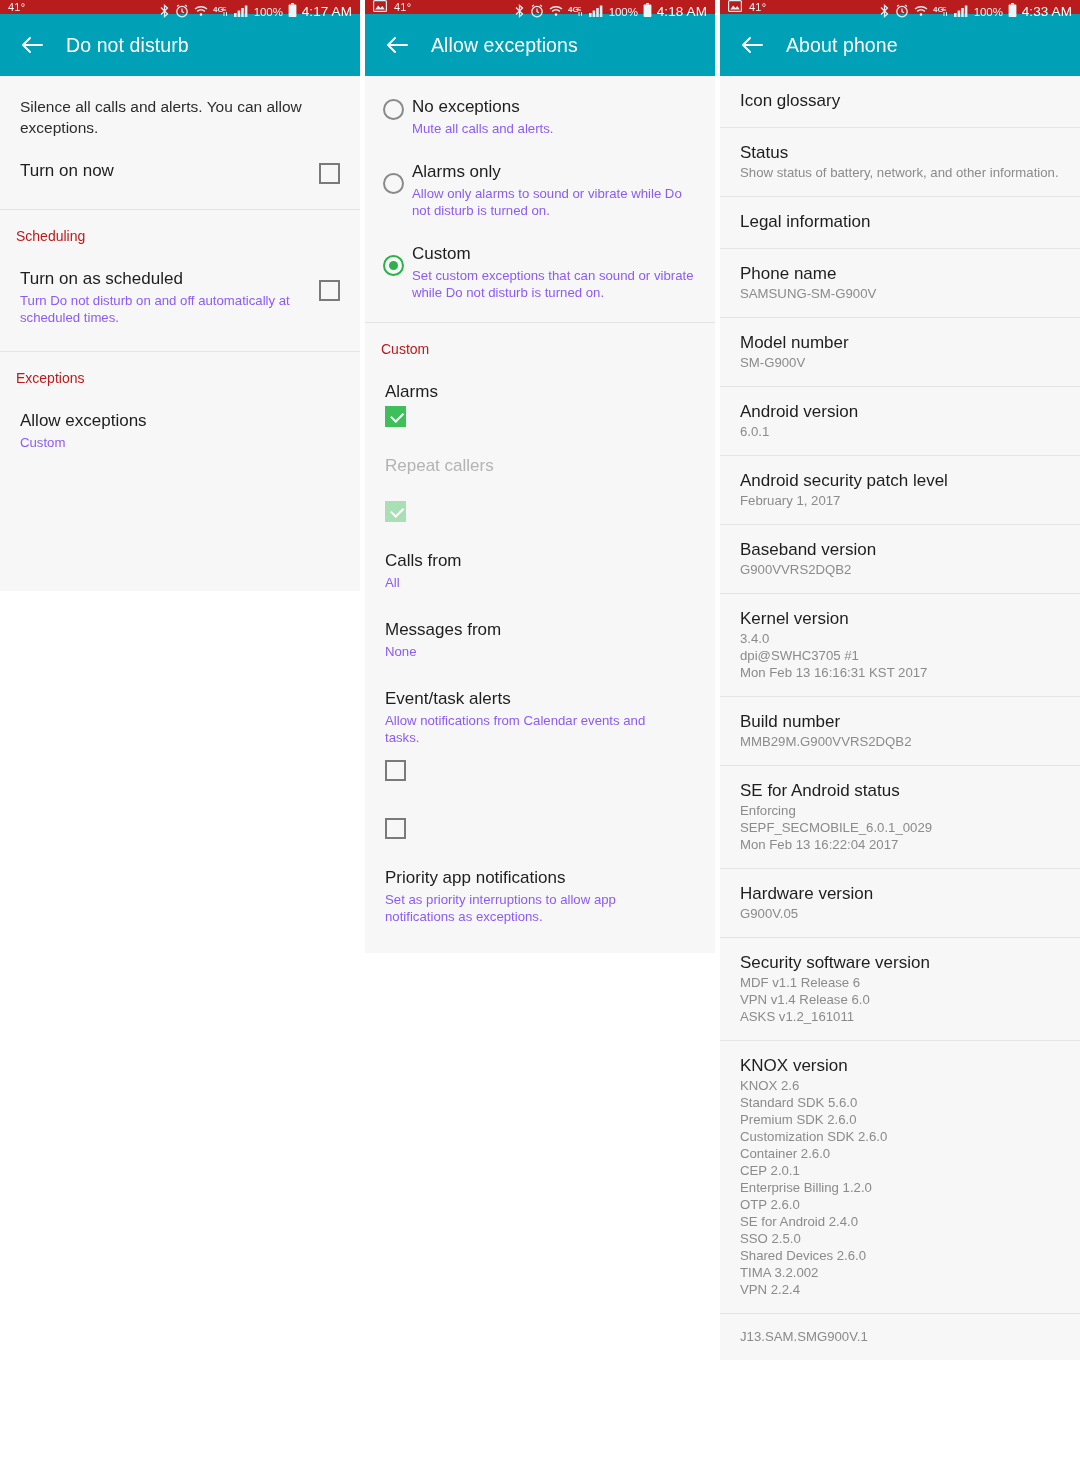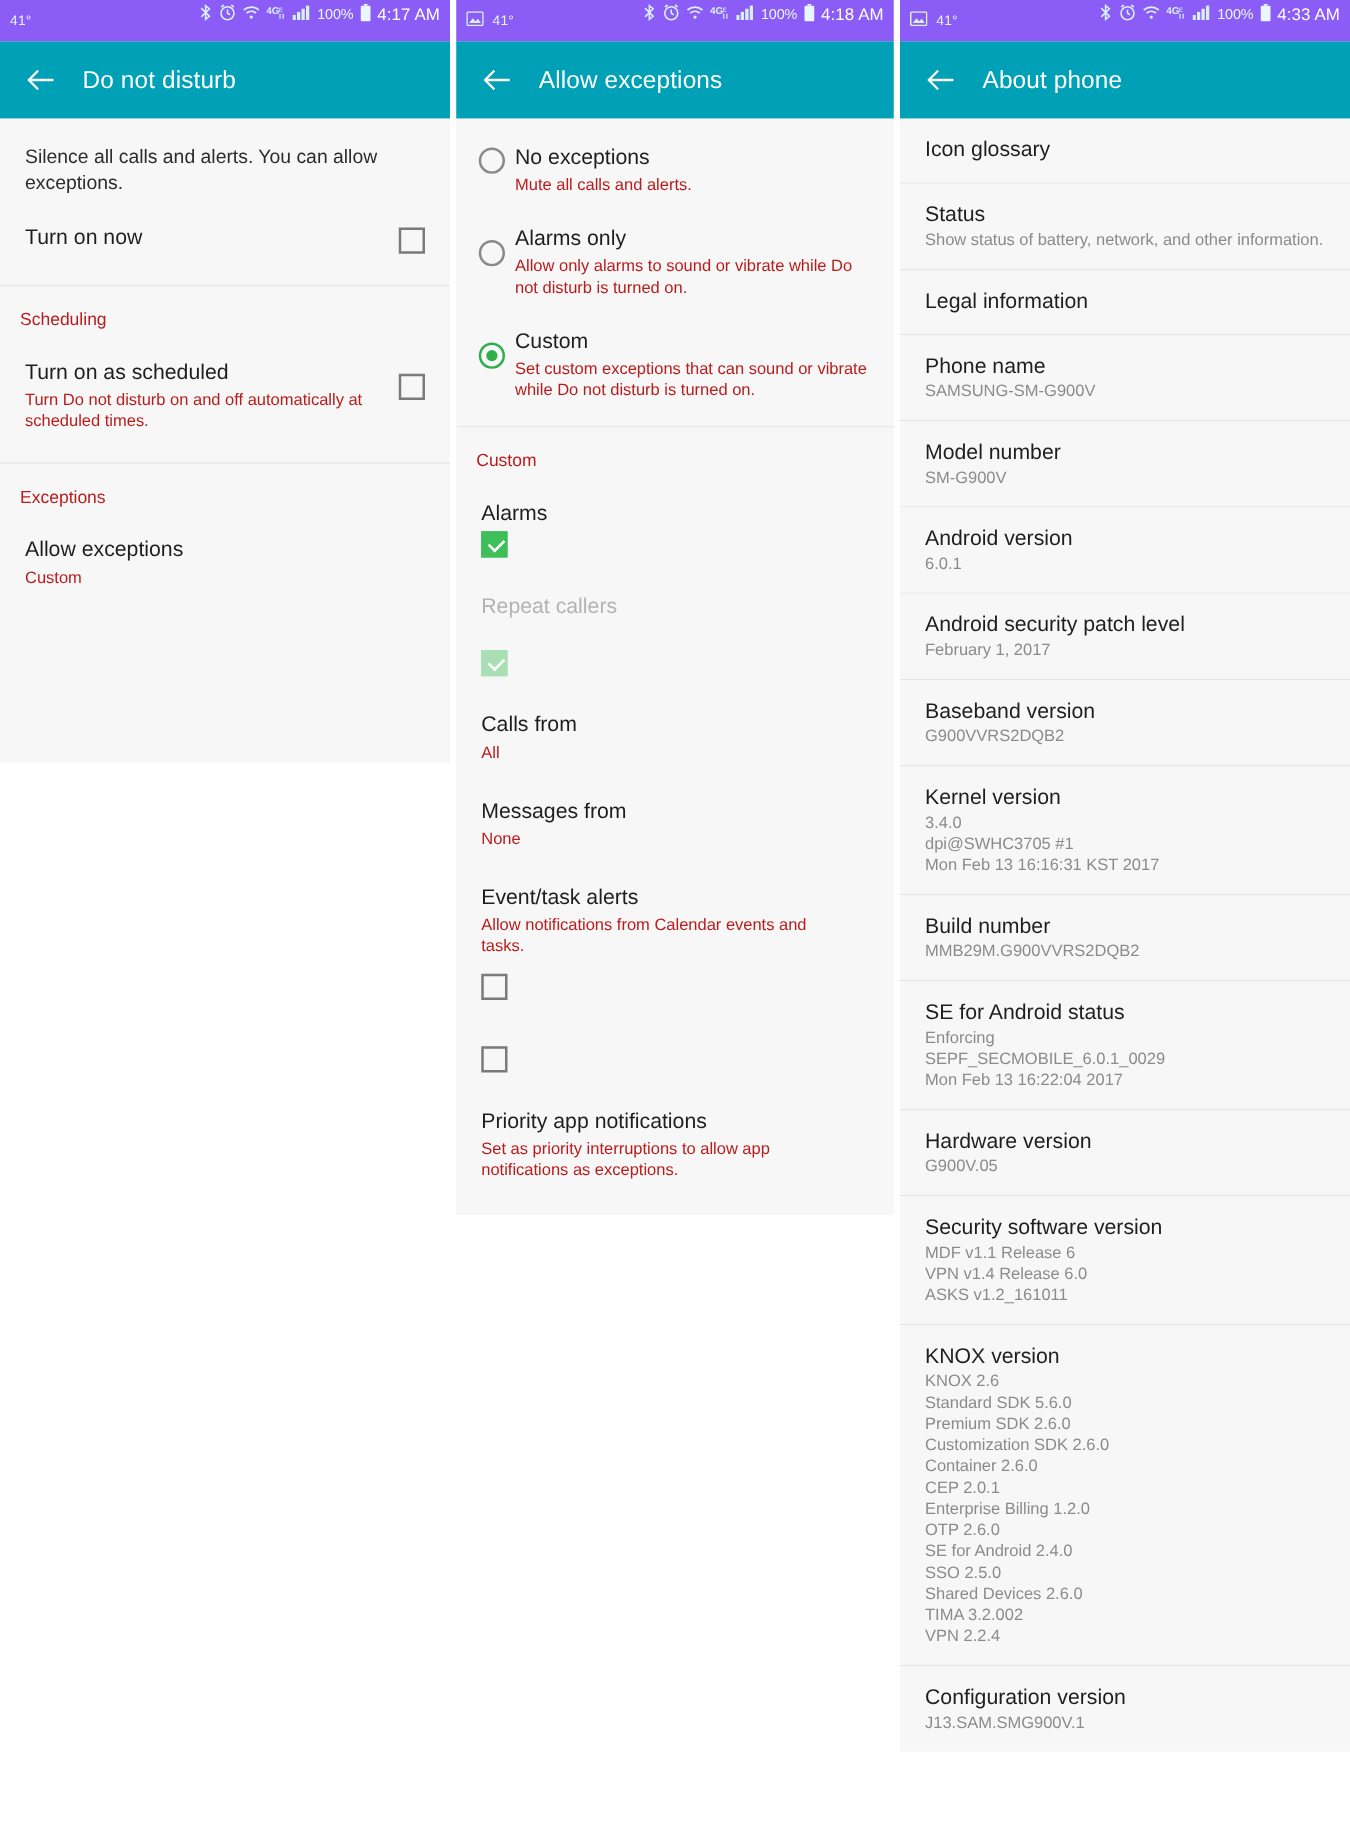--- a/index.html
+++ b/index.html
@@ -20,22 +20,22 @@
     height: 1462px;
     position: relative;
     background: #ffffff;
     flex: 0 0 360px;
   }
   .panel.p2 { padding-left: 5px; padding-right: 5px; }
   .panel-inner { background: #f7f7f7; }
 
   
   .statusbar {
-    height: 33px;
-    background: #8b5cf6;
+    height: 14px;
+    background: #b91c1c;
     color: #dff2f6;
     display: flex;
     align-items: center;
     padding: 0 7px 0 8px;
     font-size: 11px;
     position: relative;
   }
   .sb-left { display:flex; align-items:center; gap:7px; }
   .sb-temp { font-size: 11px; letter-spacing: 0.2px; color:#e6f5f8; font-weight:400;}
   .sb-right {
@@ -71,21 +71,21 @@
   .row-text { flex: 1 1 auto; padding-right: 9px; }
   .title {
     font-size: 17px;
     color: #1e1e1e;
     line-height: 22px;
     font-weight: 400;
   }
   .title.dim { color: #b3b3b3; }
   .subtitle {
     font-size: 13.2px;
-    color: #b91c1c;
+    color: #8b5cf6;
     line-height: 17px;
     margin-top: 2px;
   }
   .subtitle.dim { color: #c9c9c9; }
   .sub-mono { font-size:13.2px; color:#8b8b8b; line-height:17px; }
   .divider { height: 1px; background: #e4e4e4; }
   .section-header {
     padding: 18px 20px 10px 16px;
     font-size: 14px;
     color: #b91c1c;
@@ -540,19 +540,18 @@
           <div class="sub-mono">Enterprise Billing 1.2.0</div>
           <div class="sub-mono">OTP 2.6.0</div>
           <div class="sub-mono">SE for Android 2.4.0</div>
           <div class="sub-mono">SSO 2.5.0</div>
           <div class="sub-mono">Shared Devices 2.6.0</div>
           <div class="sub-mono">TIMA 3.2.002</div>
           <div class="sub-mono">VPN 2.2.4</div>
         </div>
         <div class="divider"></div>
         <div class="row">
-          <div class="title">Configuration version</div>
           <div class="sub-mono">J13.SAM.SMG900V.1</div>
         </div>
       </div>
   </div>
 
 </div>
 
 </body></html>

